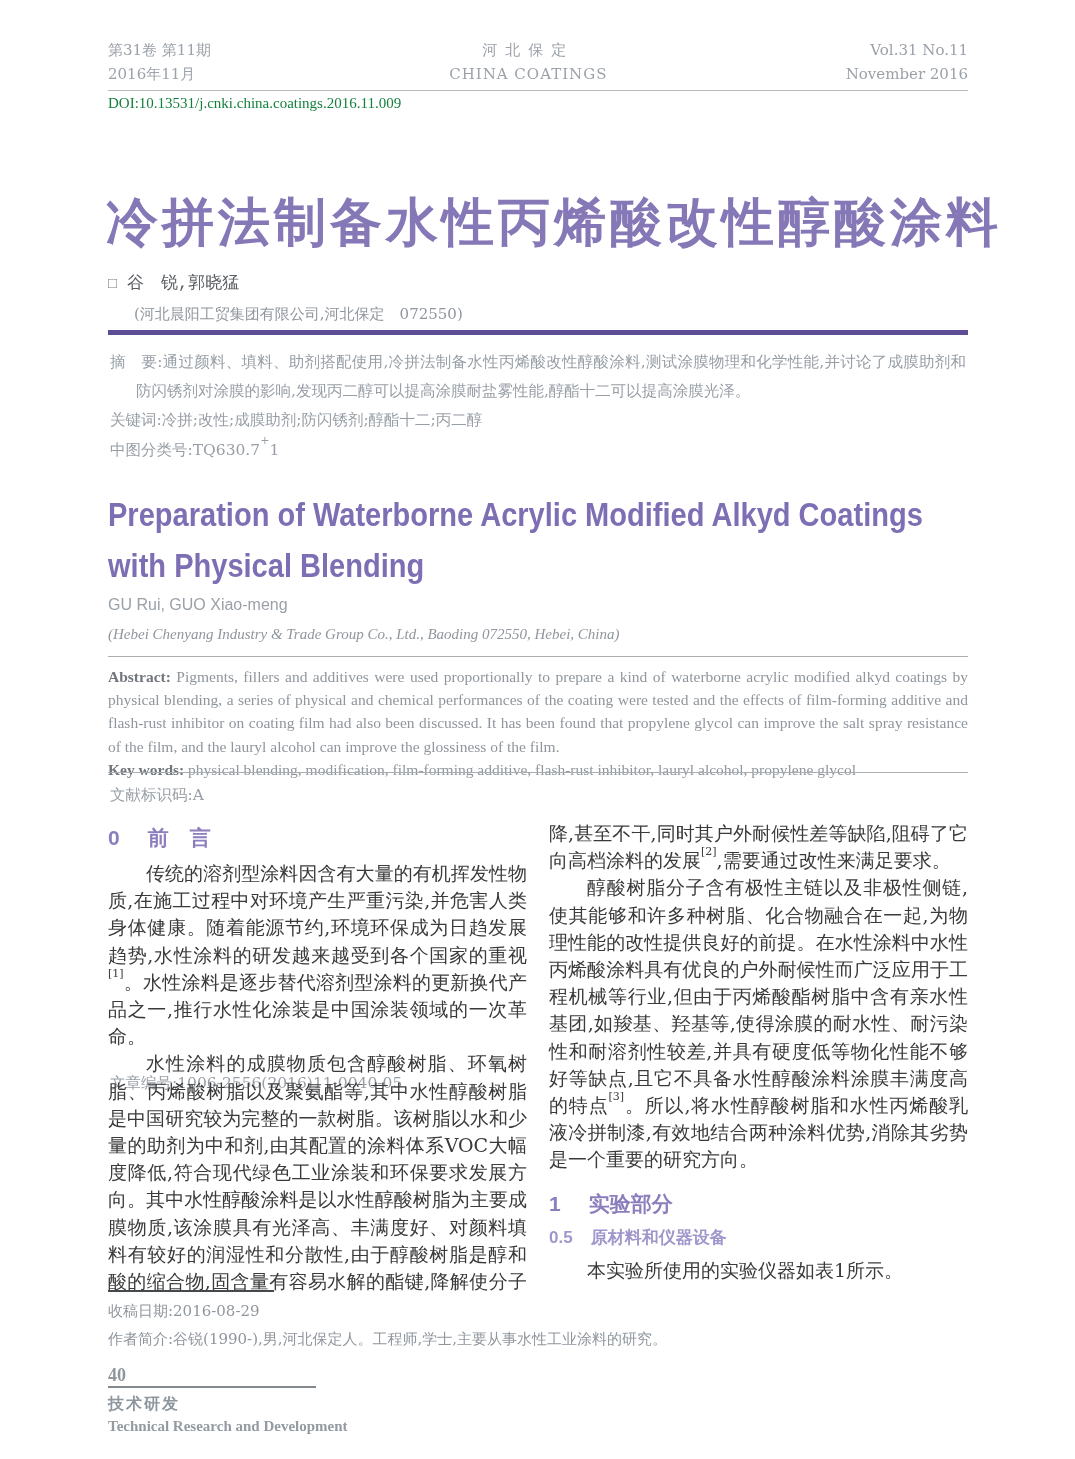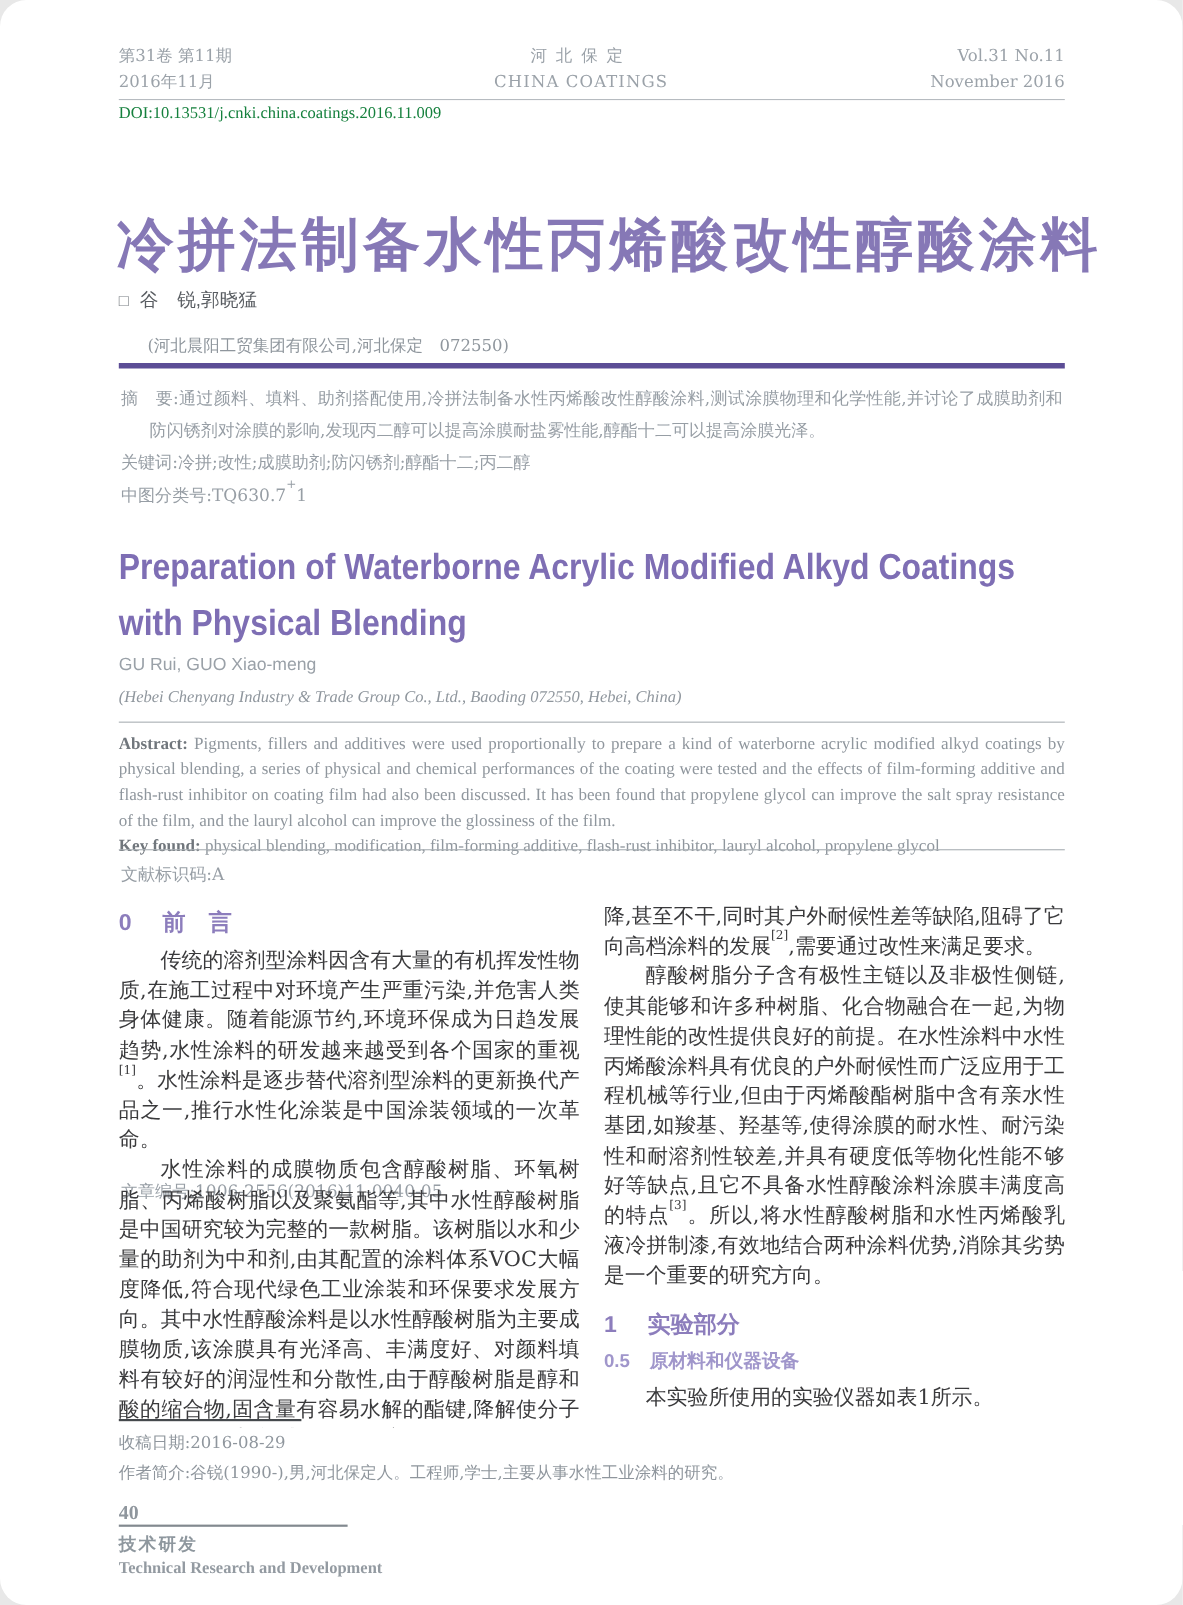--- a/index.html
+++ b/index.html
@@ -1,33 +1,33 @@
 <!DOCTYPE html>
 <html><head>
 <meta charset="utf-8">
 <style>
   html,body{margin:0;padding:0;background:#e8e8e8;}
   .page{position:relative;width:1075px;height:1459px;background:#ffffff;margin:0 auto;
-        font-family:"Liberation Sans",sans-serif;overflow:hidden;border-radius:24px;}
+        font-family:"Liberation Sans",sans-serif;overflow:hidden;}
   .abs{position:absolute;}
 
   
   .jhead{left:108px;top:38px;width:860px;display:flex;justify-content:space-between;
          color:#9ba2a9;font-size:15px;line-height:24px;font-family:"DejaVu Serif",serif;}
   .jhead .c{text-align:center;}
   .jhead .r{text-align:right;}
   .jname-cn{letter-spacing:8px;}
   .jname-en{letter-spacing:1px;}
   .head-rule{left:108px;top:90px;width:860px;border-top:1px solid #b6bbc0;}
   .doi{left:108px;top:95px;color:#15803d;font-size:15px;font-family:"Liberation Serif",serif;}
 
   
   .title-cn{left:106px;top:188px;width:880px;font-size:52px;font-weight:800;color:#8678b6;
             letter-spacing:4px;white-space:nowrap;font-family:Liberation Mono, monospace;}
-  .authors-cn{left:108px;top:261px;font-size:17px;color:#595d62;font-family:Liberation Sans, sans-serif;}
+  .authors-cn{left:108px;top:271px;font-size:17px;color:#595d62;font-family:Liberation Mono, monospace;}
   .authors-cn .marker{color:#7a7f84;margin-right:10px;font-size:15px;}
   .affil-cn{left:134px;top:305px;font-size:15px;color:#8f969d;font-family:"DejaVu Serif",serif;}
   .purple-rule{left:108px;top:330px;width:860px;height:5px;background:#5c4d96;}
 
   
   .meta-cn{left:110px;top:348px;width:856px;color:#979ea5;font-size:15.5px;line-height:29px;
            font-family:"DejaVu Serif",serif;}
   .meta-abstract{padding-left:26px;text-indent:-26px;text-align:justify;margin:0;}
   .meta-kw{margin:0;}
   .clc-row{display:flex;margin-top:1px;flex-direction:column;}
@@ -122,21 +122,21 @@
   <div class="abs title-en">
     <div>Preparation of Waterborne Acrylic Modified Alkyd Coatings</div>
     <div>with Physical Blending</div>
   </div>
   <div class="abs authors-en">GU Rui, GUO Xiao-meng</div>
   <div class="abs affil-en">(Hebei Chenyang Industry &amp; Trade Group Co., Ltd., Baoding 072550, Hebei, China)</div>
   <div class="abs hr1"></div>
 
   <div class="abs abs-en">
     <p><span class="lbl">Abstract:</span><span> Pigments, fillers and additives were used proportionally to prepare a kind of waterborne acrylic modified alkyd coatings by physical blending, a series of physical and chemical performances of the coating were tested and the effects of film-forming additive and flash-rust inhibitor on coating film had also been discussed. It has been found that propylene glycol can improve the salt spray resistance of the film, and the lauryl alcohol can improve the glossiness of the film.</span></p>
-    <p><span class="lbl">Key found:</span><span> physical blending, modification, film-forming additive, flash-rust inhibitor, lauryl alcohol, propylene glycol</span></p>
+    <p><span class="lbl">Key words:</span><span> physical blending, modification, film-forming additive, flash-rust inhibitor, lauryl alcohol, propylene glycol</span></p>
   </div>
   <div class="abs hr2"></div>
 
   <div class="abs columns">
     <div class="col">
       <h2 class="sec">
         <span class="sec-num">0</span><span>前　言</span>
       </h2>
       <p class="ind">传统的溶剂型涂料因含有大量的有机挥发性物质,在施工过程中对环境产生严重污染,并危害人类身体健康。随着能源节约,环境环保成为日趋发展趋势,水性涂料的研发越来越受到各个国家的重视<sup>[1]</sup>。水性涂料是逐步替代溶剂型涂料的更新换代产品之一,推行水性化涂装是中国涂装领域的一次革命。</p>
       <p class="ind">水性涂料的成膜物质包含醇酸树脂、环氧树脂、丙烯酸树脂以及聚氨酯等,其中水性醇酸树脂是中国研究较为完整的一款树脂。该树脂以水和少量的助剂为中和剂,由其配置的涂料体系VOC大幅度降低,符合现代绿色工业涂装和环保要求发展方向。其中水性醇酸涂料是以水性醇酸树脂为主要成膜物质,该涂膜具有光泽高、丰满度好、对颜料填料有较好的润湿性和分散性,由于醇酸树脂是醇和酸的缩合物,固含量有容易水解的酯键,降解使分子量下降,酸值上升,从而导致稳定性下降,使涂膜干性下</p>

